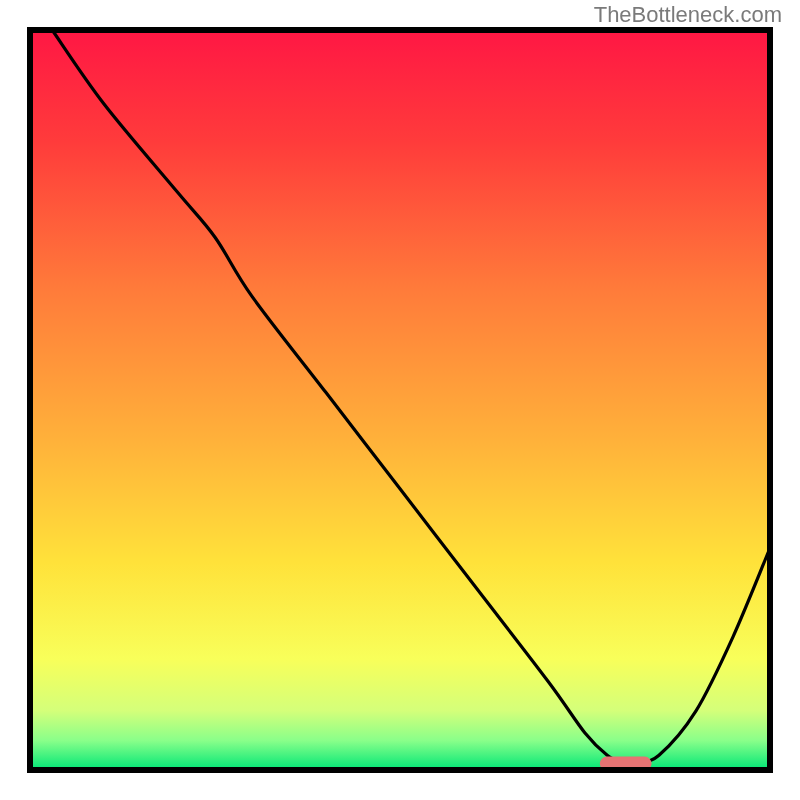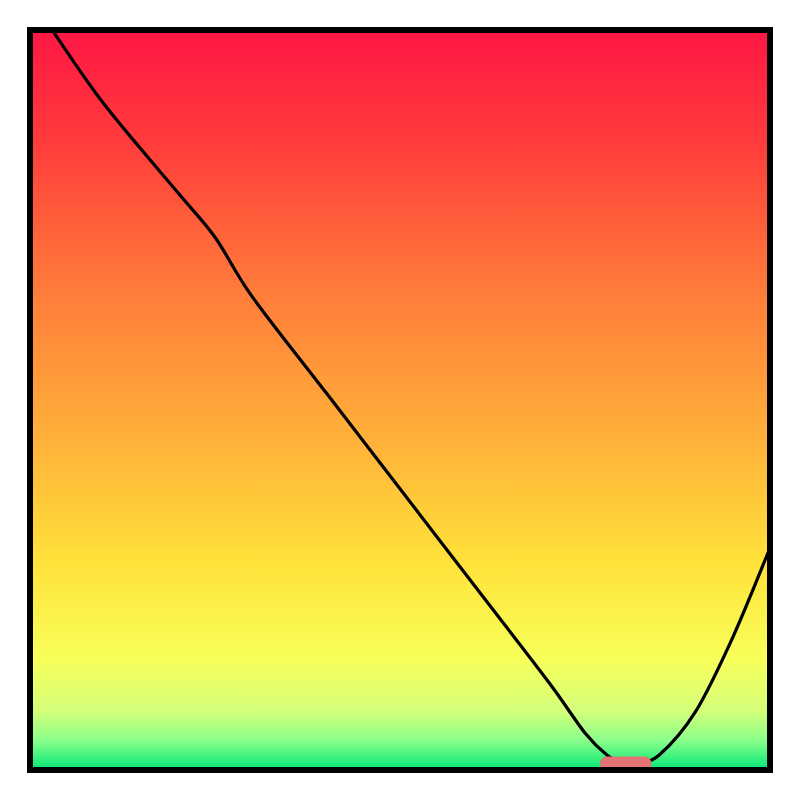--- a/index.html
+++ b/index.html
@@ -25,20 +25,21 @@
     z-index: 10;
   }
   svg {
     display: block;
   }
 </style>
 </head>
 <body>
 
 <div class="container">
+  <div class="watermark">TheBottleneck.com</div>
   <svg id="chart-svg" width="800" height="800">
     <defs>
       <linearGradient id="bg-grad" x1="0" y1="0" x2="0" y2="1">
           <stop offset="0%" stop-color="#ff1744"></stop>
           <stop offset="15%" stop-color="#ff3b3b"></stop>
           <stop offset="35%" stop-color="#ff7b3a"></stop>
           <stop offset="55.00000000000001%" stop-color="#ffb03a"></stop>
           <stop offset="72%" stop-color="#ffe23a"></stop>
           <stop offset="85%" stop-color="#f8ff5a"></stop>
           <stop offset="92%" stop-color="#d4ff7a"></stop>

